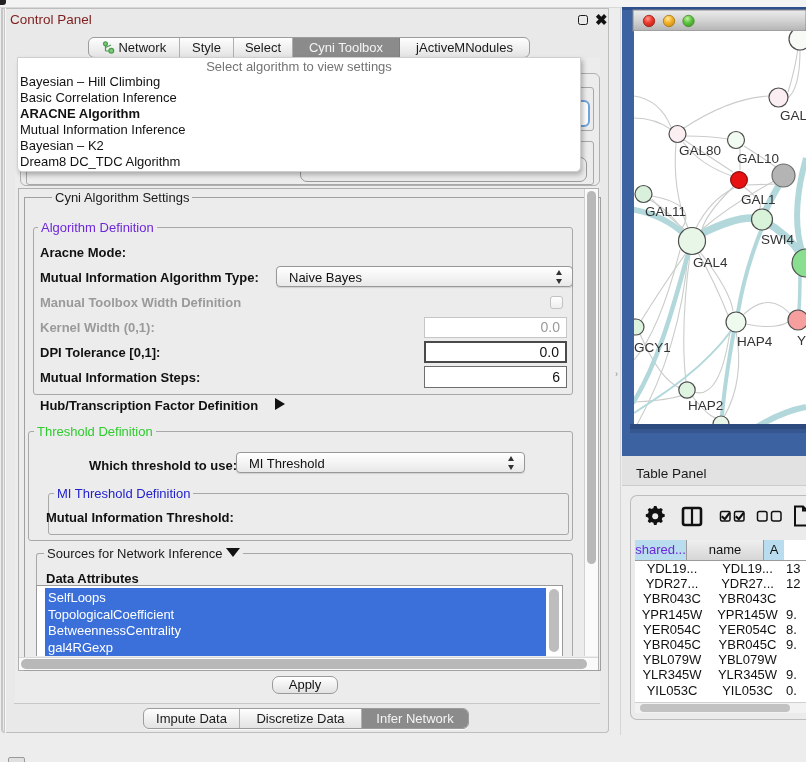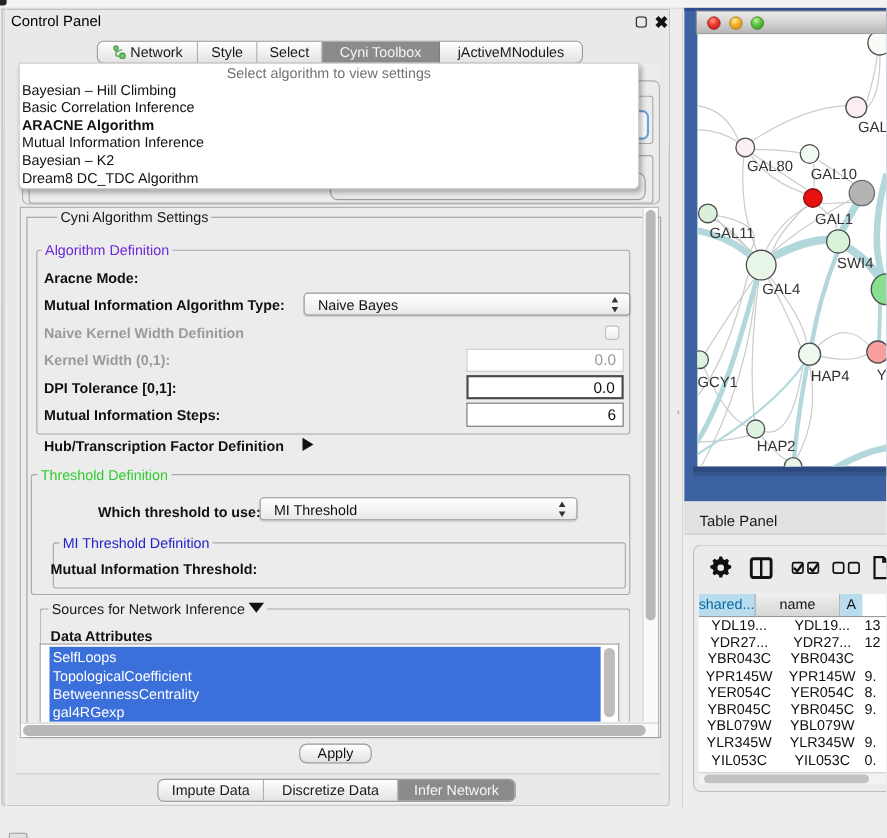--- a/index.html
+++ b/index.html
@@ -34,21 +34,21 @@
 <body>
 <div id="root">
 
 <div class="abs" style="left:0;top:0;width:806px;height:8px;background:#f3f3f3;border-bottom:1px solid #d8d8d8;"></div>
 <div class="abs" style="left:-3px;top:-4px;width:9px;height:9px;background:#222;border-radius:3px;"></div>
 
 <div class="abs" style="left:1px;top:8px;width:608px;height:725px;background:#e9e9e9;
   border:1px solid #bdbdbd;border-left:2px solid #c6c6c6;border-radius:0 0 4px 4px;"></div>
 <div class="abs" style="left:4px;top:8px;width:1px;height:725px;background:#c9c9c9;"></div>
 <div class="abs" style="left:5px;top:8px;width:1px;height:725px;background:#f6f6f6;"></div>
-<div class="abs" style="left:10px;top:12px;font-size:13.5px;color:#000000;">Control Panel</div>
+<div class="abs" style="left:10px;top:12px;font-size:13.5px;color:#7f1d1d;">Control Panel</div>
 
 <div class="abs" style="left:578px;top:15px;width:10px;height:10px;border:1.8px solid #1a1a1a;border-radius:2.5px;"></div>
 <div class="abs" style="left:595px;top:11px;font-size:15px;font-weight:bold;color:#111;">✖</div>
 
 <div class="abs" style="left:15px;top:58px;width:585px;height:645px;background:#ececec;"></div>
 
 <div class="seg" style="left:88px;top:37px;height:21px;">
   <div style="width:91px;padding:0;"><svg width="13" height="13" style="vertical-align:-2px;" viewBox="0 0 13 13">
           <g stroke="#4aa04a" stroke-width="1.2" fill="#7ec87e">
             <line x1="3.5" y1="3" x2="3.5" y2="10"></line>
@@ -97,21 +97,21 @@
 <div class="gtitle" style="left:38px;top:220px;color:#6d28d9;">Algorithm Definition</div>
 
 <div class="lbl" style="left:40px;top:245px;">Aracne Mode:</div>
 
 <div class="lbl" style="left:40px;top:270px;">Mutual Information Algorithm Type:</div>
 <div class="combo" style="left:276px;top:266px;width:297px;height:21px;">
       <span class="ct">Naive Bayes</span>
       <span class="arrows"></span>
     </div>
 
-<div class="lbl dis" style="left:40px;top:295px;">Naive Kernel Width Definition</div>
+<div class="lbl dis" style="left:40px;top:295px;">Manual Toolbox Width Definition</div>
 <div class="abs" style="left:550px;top:296px;width:13px;height:13px;border:1px solid #c2c2c2;border-radius:3px;background:linear-gradient(#ffffff,#ededed);"></div>
 
 <div class="lbl dis" style="left:40px;top:320px;">Kernel Width (0,1):</div>
 <div class="tf" style="left:424px;top:317px;width:143px;height:21px;border:1px solid #c6c6c6;color:#9a9a9a;line-height:19px;">0.0</div>
 
 <div class="lbl" style="left:40px;top:345px;">DPI Tolerance [0,1]:</div>
 <div class="tf" style="left:424px;top:341px;width:143px;height:22px;border:2px solid #4a4a4a;line-height:18px;">0.0</div>
 
 <div class="lbl" style="left:40px;top:370px;">Mutual Information Steps:</div>
 <div class="tf" style="left:424px;top:366px;width:143px;height:22px;border:1px solid #6e6e6e;line-height:20px;">6</div>
@@ -305,21 +305,21 @@
   </g>
   <g stroke="#111" stroke-width="2.2" fill="none">
     <path d="M 91.8,21.2 l 3,3 4.8,-6.4"></path>
     <path d="M 105.8,21.2 l 3,3 4.8,-6.4"></path>
   </g>
   <path d="M 165,11.5 l 8,0 4,4 0,15 -12,0 z M 173,11.5 l 0,4 4,0" fill="none" stroke="#111" stroke-width="2"></path>
 </svg>
 
 <div class="abs" style="left:635px;top:540px;width:171px;height:162px;background:#ffffff;overflow:hidden;">
   <div style="display:flex;height:21px;border-bottom:1px solid #9a9a9a;">
-    <div style="width:52px;background:#b9ddee;border-right:1px solid #9a9a9a;text-align:center;font-size:13px;line-height:20px;color:#0369a1;">shared...</div>
+    <div style="width:52px;background:#b9ddee;border-right:1px solid #9a9a9a;text-align:center;font-size:13px;line-height:20px;color:#6d28d9;">shared...</div>
     <div style="width:77px;background:linear-gradient(#efefef,#d6d6d6);border-right:1px solid #9a9a9a;text-align:center;font-size:13px;line-height:20px;color:#111;">name</div>
     <div style="width:20px;background:#b9ddee;font-size:13px;line-height:20px;color:#111;text-align:center;">A</div>
   </div>
   <div style="font-size:13px;color:#111;">
     <div style="display:flex;height:15.2px;line-height:15.2px;">
           <div style="width:74px;text-align:center;">YDL19...</div>
           <div style="width:77px;text-align:center;">YDL19...</div>
           <div style="width:20px;">13</div>
         </div>
     <div style="display:flex;height:15.2px;line-height:15.2px;justify-content:flex-end;">

